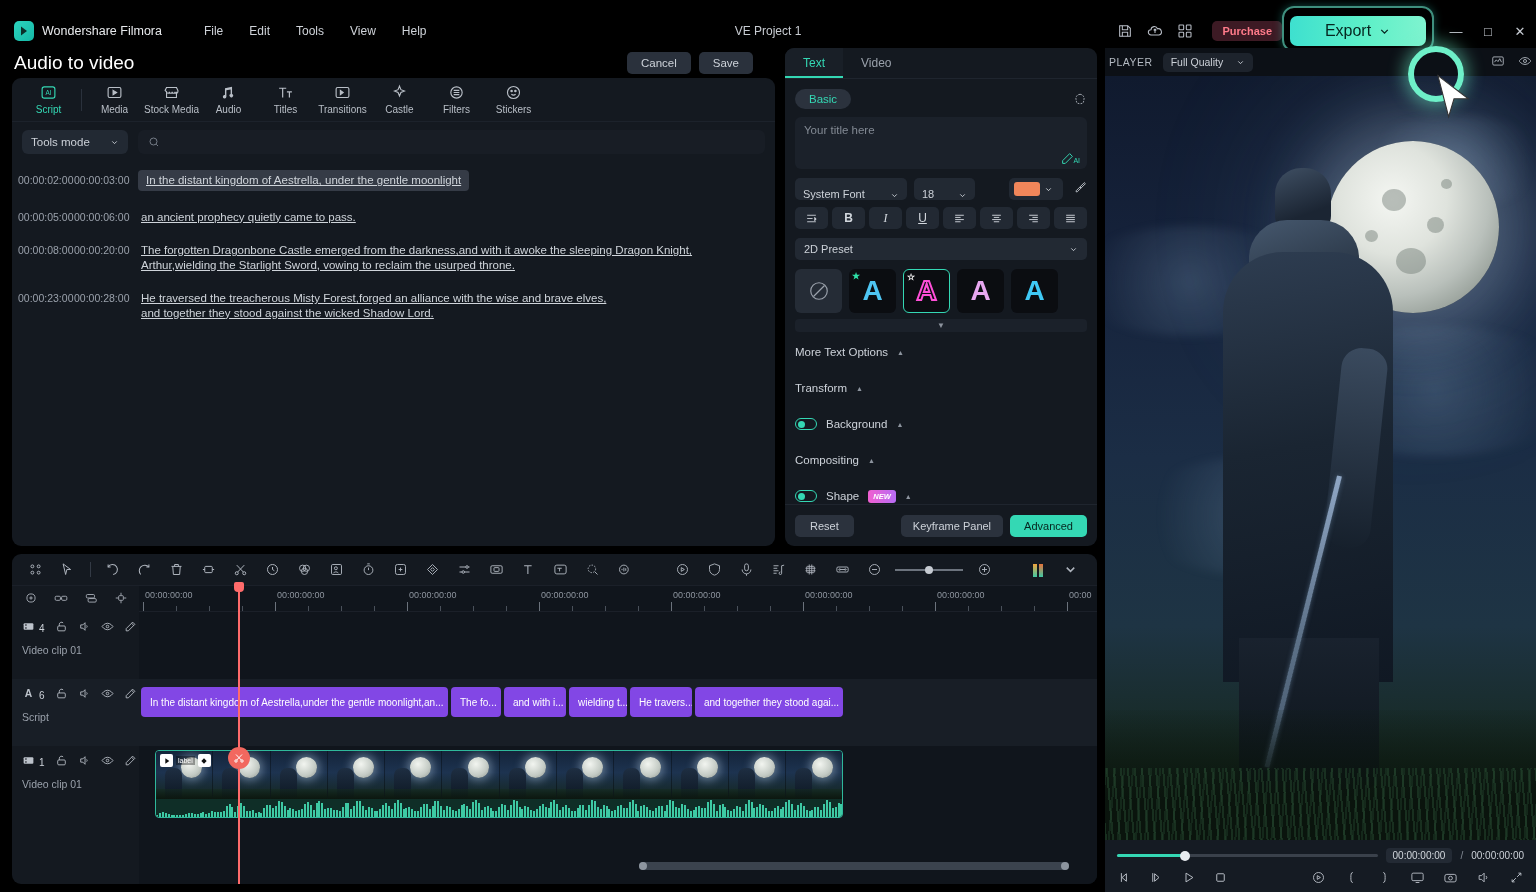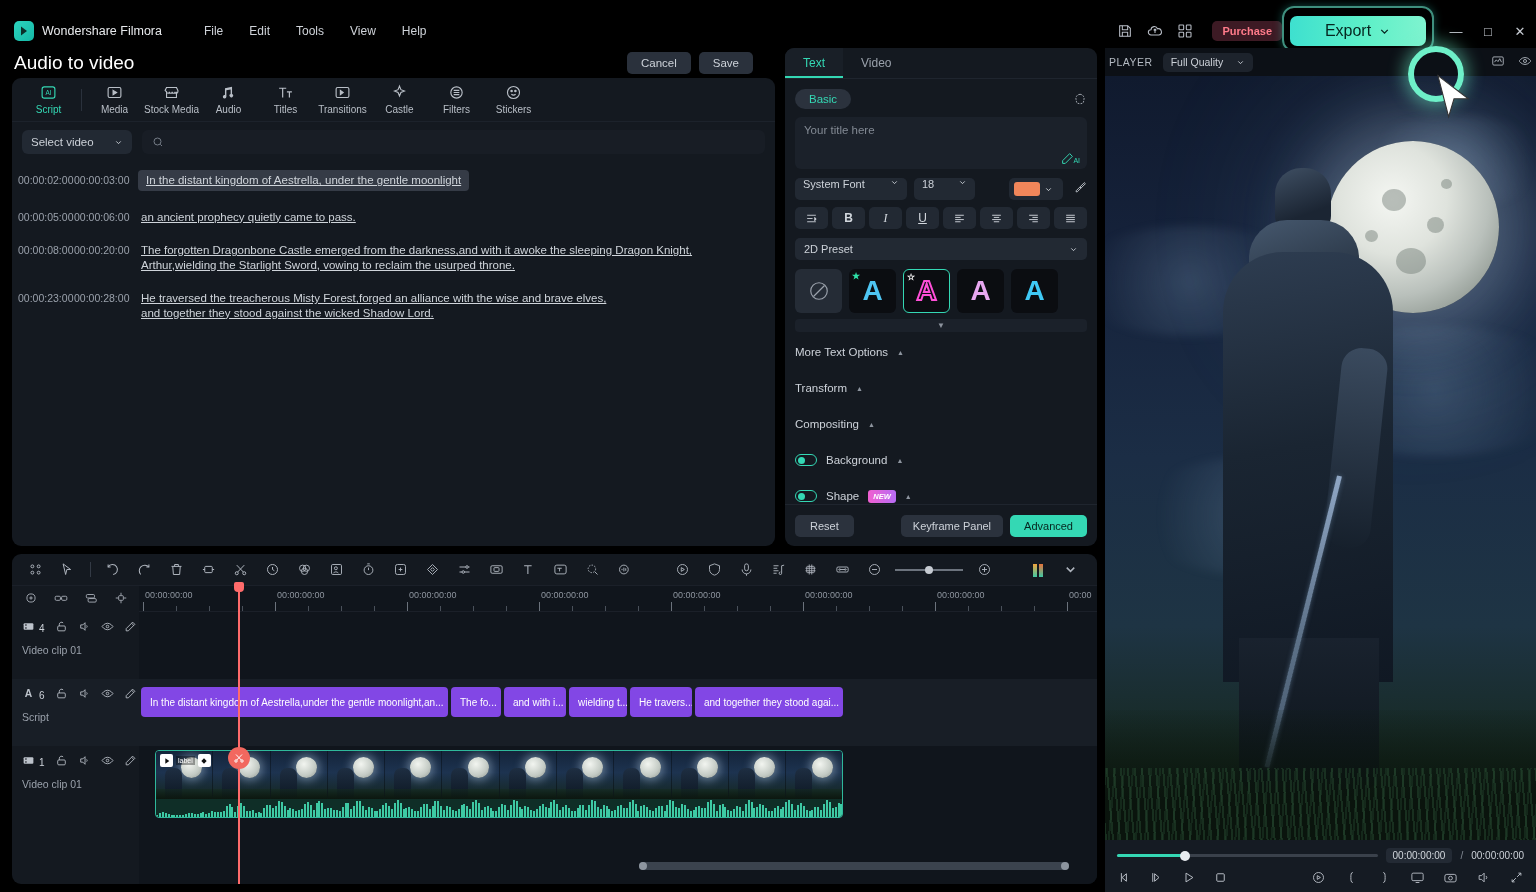--- a/index.html
+++ b/index.html
@@ -158,21 +158,21 @@
     font-family: "Liberation Sans", sans-serif;
   }
   .title-area textarea::placeholder { color: #838a94; }
   .ai-pen { position: absolute; right: 7px; bottom: 4px; color: #34d8b4; display: flex; align-items: flex-end; }
   .ai-pen svg { width: 13px; height: 13px; }
   .ai-pen span { font-size: 7px; margin-left: -1px; margin-bottom: 1px; }
 
   .font-row { display: flex; align-items: center; gap: 7px; margin-top: 9px; }
   .sel-ctl {
     background: #222933; border-radius: 5px; height: 22px;
-    display: flex; align-items: flex-start; justify-content: space-between;
+    display: flex; align-items: flex-end; justify-content: space-between;
     padding: 0 8px; font-size: 11px; color: #cdd2d9; cursor: pointer;
   }
   .sel-font { width: 113px; }
   .sel-size { width: 62px; }
   .color-ctl {
     background: #222933; border-radius: 5px; height: 22px; width: 54px;
     display: flex; align-items: center; gap: 4px; padding: 0 5px; cursor: pointer;
     margin-left: 27px;
   }
   .color-sw { width: 26px; height: 14px; border-radius: 3px; }
@@ -464,20 +464,21 @@
     </div>
     <span class="brand-name">Wondershare Filmora</span>
   </div>
   <div class="menu-items">
     <span class="menu-item">File</span>
     <span class="menu-item">Edit</span>
     <span class="menu-item">Tools</span>
     <span class="menu-item">View</span>
     <span class="menu-item">Help</span>
   </div>
+  <div class="proj-title">VE Project 1</div>
 
   <div class="tb-right">
     <div class="tb-ic">
       <svg viewBox="0 0 24 24" fill="none" stroke="currentColor" stroke-width="1.6">
           <path d="M4 4h12l4 4v12H4z"></path>
           <path d="M8 4v6h8V4M8 20v-6h8v6"></path>
         </svg>
     </div>
     <div class="tb-ic">
       <svg viewBox="0 0 24 24" fill="none" stroke="currentColor" stroke-width="1.6">
@@ -582,21 +583,21 @@
           <circle cx="9.3" cy="10" r="1" fill="currentColor"></circle>
           <circle cx="14.7" cy="10" r="1" fill="currentColor"></circle>
           <path d="M9 14.5c1.8 1.6 4.2 1.6 6 0"></path>
         </svg>
       <span class="cat-lbl">Stickers</span>
     </div>
   </div>
 
   <div class="filter-row">
     <div class="select-mode">
-      <span>Select video</span>
+      <span>Tools mode</span>
       <svg width="9" height="9" viewBox="0 0 24 24" fill="none" stroke="currentColor" stroke-width="2.4">
           <path d="M6 9l6 6 6-6"></path>
         </svg>
     </div>
     <div class="search-box">
       <svg viewBox="0 0 24 24" fill="none" stroke="currentColor" stroke-width="2">
           <circle cx="11" cy="11" r="7"></circle>
           <path d="M20 20l-3.5-3.5"></path>
         </svg>
     </div>
@@ -745,28 +746,28 @@
 
     <div class="sec-row">
       <span>More Text Options</span>
       <span class="caret">▲</span>
     </div>
     <div class="sec-row">
       <span>Transform</span>
       <span class="caret">▲</span>
     </div>
     <div class="sec-row">
-      <span>Compositing</span>
-      <span class="caret">▲</span>
-    </div>
-    <div class="sec-row">
       <span class="toggle">
           <i></i>
         </span>
       <span>Background</span>
+      <span class="caret">▲</span>
+    </div>
+    <div class="sec-row">
+      <span>Compositing</span>
       <span class="caret">▲</span>
     </div>
     <div class="sec-row">
       <span class="toggle">
           <i></i>
         </span>
       <span>Shape</span>
       <span class="new-badge">NEW</span>
       <span class="caret">▲</span>
     </div>

